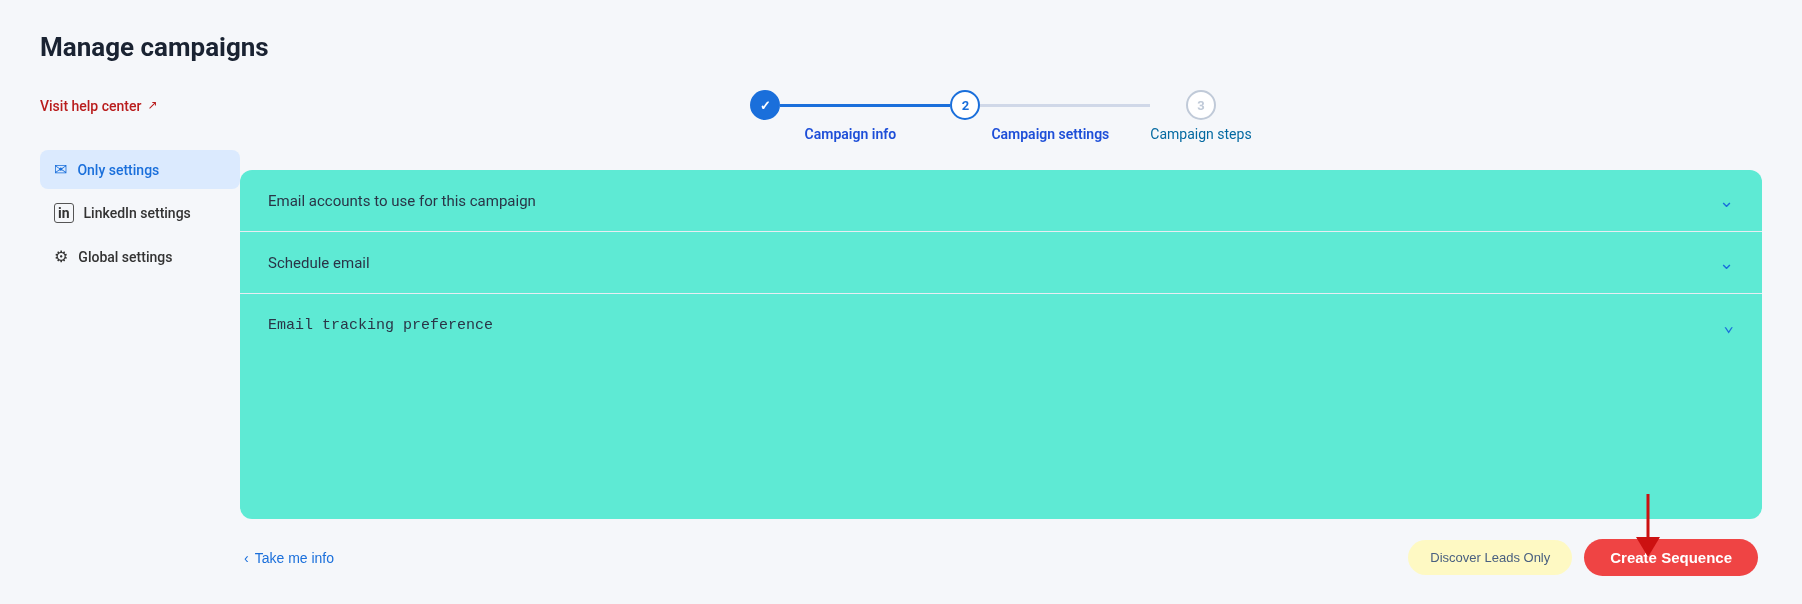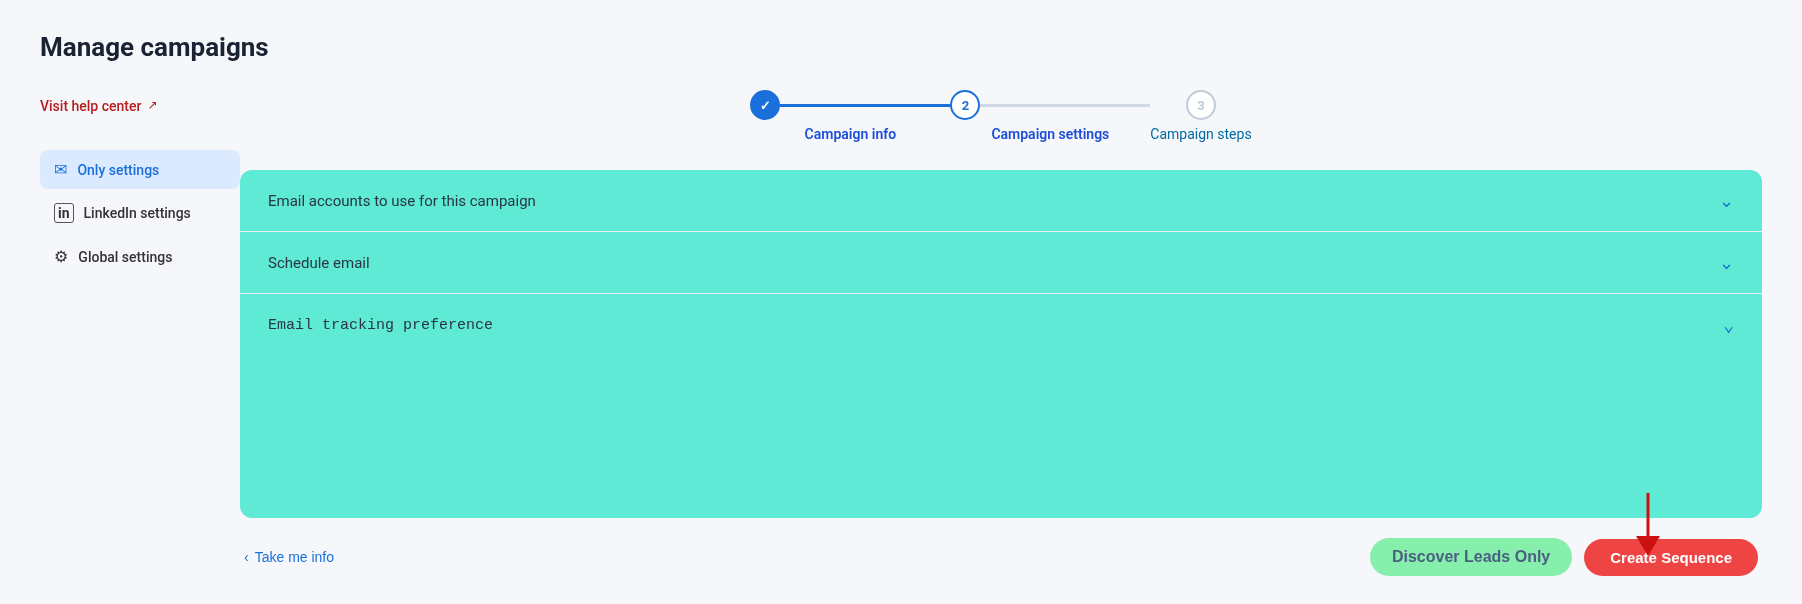--- a/index.html
+++ b/index.html
@@ -190,24 +190,24 @@
     .footer-right {
       display: flex;
       align-items: center;
       gap: 12px;
       position: relative;
     }
     .discover-btn {
       padding: 10px 22px;
       border-radius: 24px;
       border: none;
-      background: #86efac;
+      background: #fef9c3;
       color: #4a6080;
-      font-size: 16px;
-      font-weight: 700;
+      font-size: 13px;
+      font-weight: 400;
       cursor: pointer;
     }
     .create-btn {
       padding: 10px 26px;
       border-radius: 24px;
       border: none;
       background: #ef4444;
       color: white;
       font-size: 15px;
       font-weight: 600;

